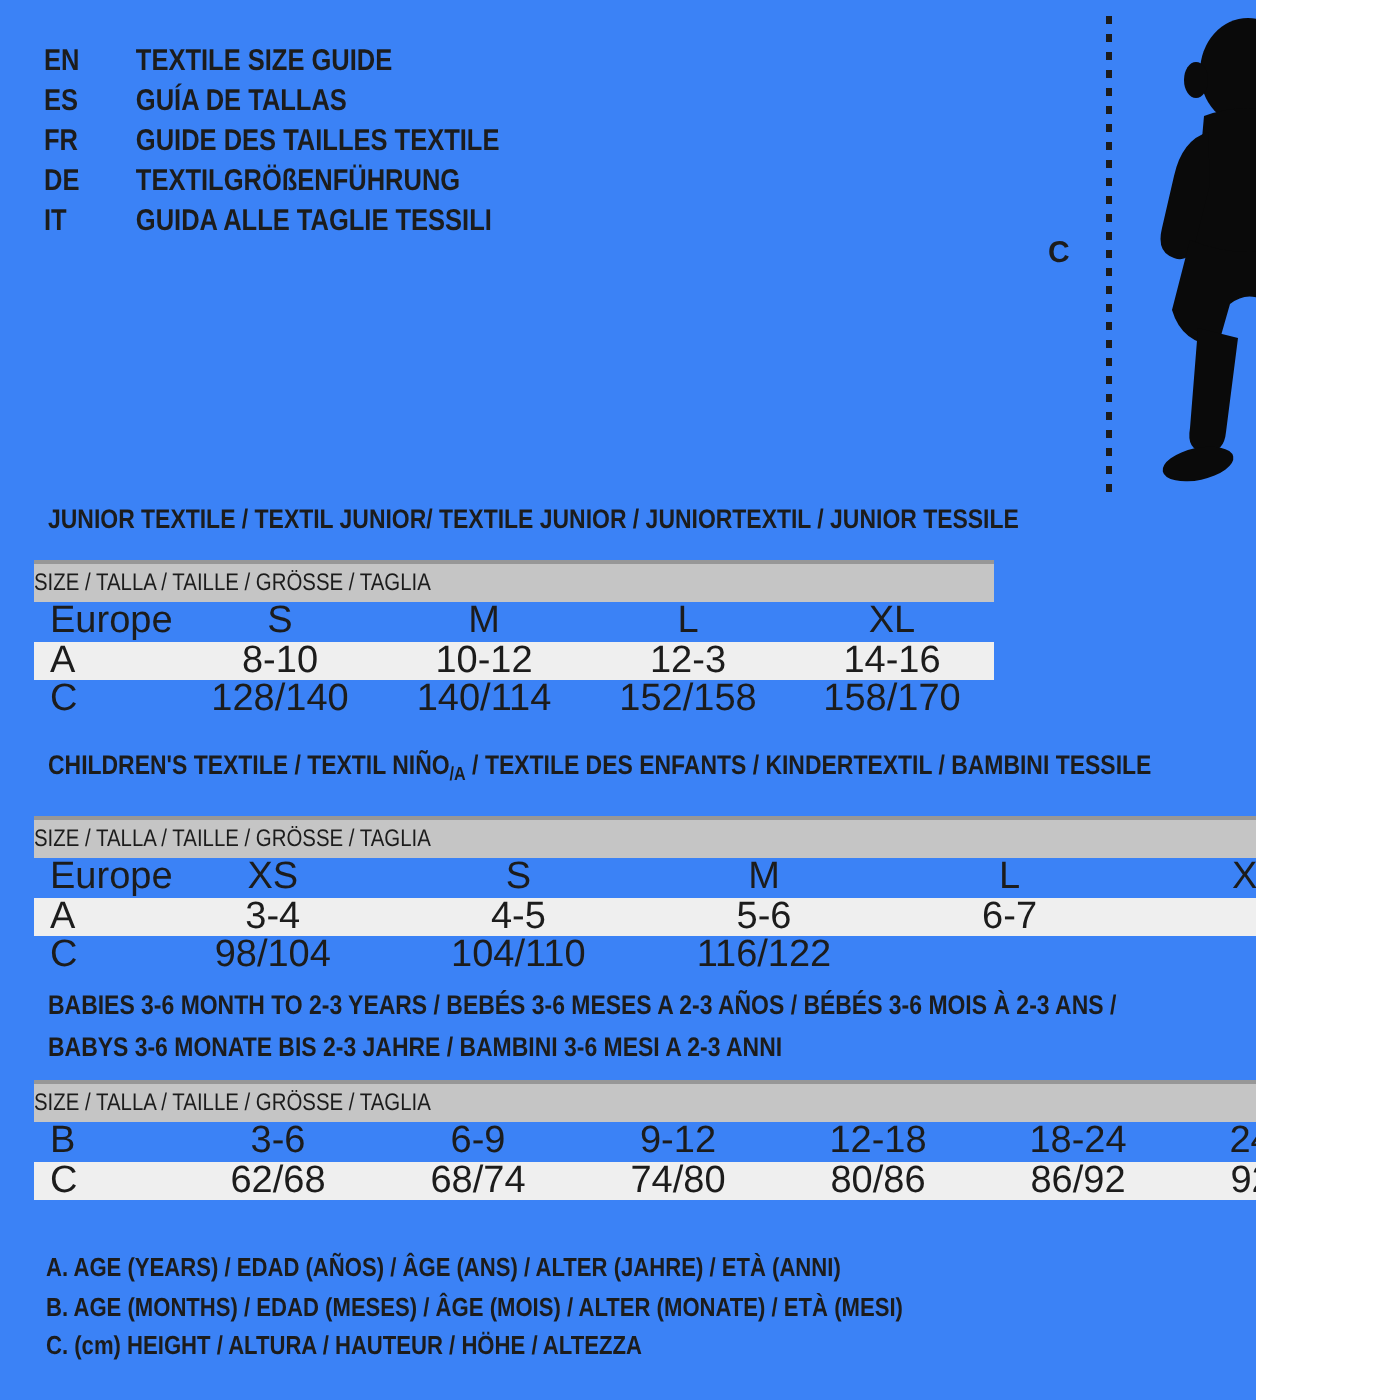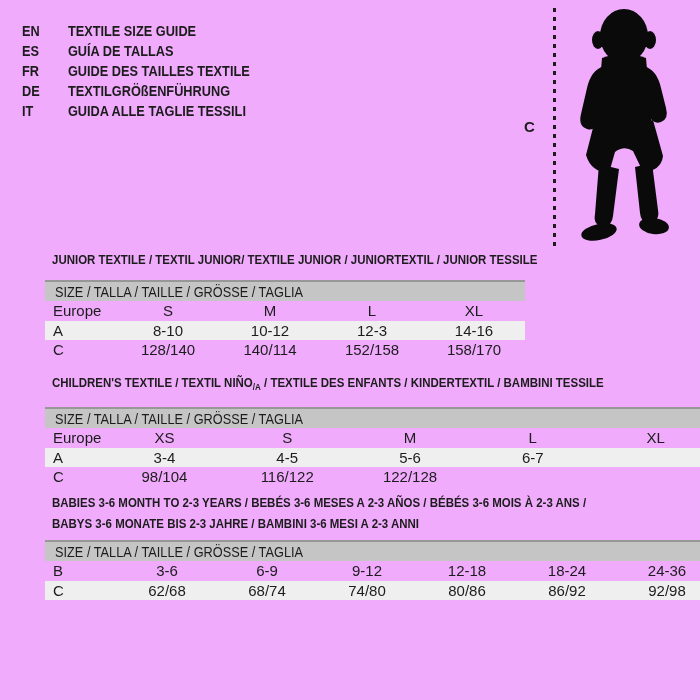--- a/index.html
+++ b/index.html
@@ -1,48 +1,48 @@
 <!DOCTYPE html>
 <html style="--text: #1c1c1c; --band-gray: #c5c5c5; --band-top-border: #979797; --row-shaded: #efefef; --silhouette: #0a0a0a;"><head>
 <meta charset="utf-8">
 <style>
   html, body { margin:0; padding:0; background:#fff; }
   body { font-family:"Liberation Sans", sans-serif; color:var(--text,#1c1c1c); }
-  .canvas { position:relative; width:700px; height:700px; background:#f0abfc; overflow:hidden; }
+  .canvas { position:relative; width:628px; height:700px; background:#3b82f6; overflow:hidden; }
 
   
   .lang-block { position:absolute; left:22px; top:21px; }
   .lang-row { display:grid; grid-template-columns:54px auto; height:20px; line-height:20px;
               font-weight:bold; font-size:15px; white-space:nowrap;
               transform:scaleX(0.85); transform-origin:left center; }
 
   
   .measure-line { position:absolute; left:553px; top:8px; width:3px; height:238px;
                   background:repeating-linear-gradient(to bottom, var(--text,#1a1a1a) 0 4px, transparent 4px 9px); }
   .measure-label { position:absolute; left:524px; top:118px; font-size:15px; font-weight:bold; }
   .silhouette { position:absolute; left:562px; top:6px; width:134px; height:242px; }
 
   
-  .size-table { position:absolute; left:17px;margin-left:28px; }
+  .size-table { position:absolute; left:17px; }
   .t1 { top:252px; width:480px; }
   .t2 { top:375px; width:672px; }
   .t3 { top:495px; width:672px; }
 
   .tbl-title { font-weight:bold; font-size:13.5px; line-height:15px; white-space:nowrap;
                transform:scaleX(0.85); transform-origin:left top; margin-left:7px; }
   .tbl-title .sub { font-size:9.5px; vertical-align:-3px; }
   .t3 .tbl-title + .tbl-title { margin-top:6px; }
 
   .tbl-band { margin-top:13px; height:21px; line-height:19px; box-sizing:border-box;
               background:var(--band-gray,#c5c5c5); border-top:2px solid var(--band-top-border,#979797);
-              padding-left:10px; font-size:15px; white-space:nowrap; }
+              font-size:12px; white-space:nowrap; }
   .t3 .tbl-band { margin-top:9px; }
   .cond { display:inline-block; transform:scaleX(0.85); transform-origin:left center; }
 
-  .trow { display:grid; height:19.5px; line-height:19.5px; font-size:15px; align-items:center; }
+  .trow { display:grid; height:19.5px; line-height:19.5px; font-size:19px; align-items:center; }
   .t1 .trow { grid-template-columns:72px repeat(4, 1fr); }
   .t2 .trow { grid-template-columns:58px repeat(5, 1fr); }
   .t3 .trow { grid-template-columns:72px repeat(6, 1fr); }
   .trow.shaded { background:var(--row-shaded,#efefef); }
   .trow .label { padding-left:8px; text-align:left; }
   .trow .val { text-align:center; }
 
   
   .legend { position:absolute; left:23px; top:624px; }
   .legend-line { font-weight:bold; font-size:13px; line-height:19.5px; white-space:nowrap;
@@ -140,22 +140,22 @@
     <div class="trow shaded">
       <div class="label">A</div>
       <div class="val">3-4</div>
       <div class="val">4-5</div>
       <div class="val">5-6</div>
       <div class="val">6-7</div>
     </div>
     <div class="trow">
       <div class="label">C</div>
       <div class="val">98/104</div>
+      <div class="val">104/110</div>
       <div class="val">116/122</div>
-      <div class="val">122/128</div>
     </div>
   </div>
 
   <div class="size-table t3">
     <div class="tbl-title">BABIES 3-6 MONTH TO 2-3 YEARS / BEBÉS 3-6 MESES A 2-3 AÑOS / BÉBÉS 3-6 MOIS À 2-3 ANS /</div>
     <div class="tbl-title">BABYS 3-6 MONATE BIS 2-3 JAHRE / BAMBINI 3-6 MESI A 2-3 ANNI</div>
     <div class="tbl-band">
       <span class="cond">SIZE / TALLA / TAILLE / GRÖSSE / TAGLIA</span>
     </div>
     <div class="trow">
@@ -171,14 +171,19 @@
       <div class="label">C</div>
       <div class="val">62/68</div>
       <div class="val">68/74</div>
       <div class="val">74/80</div>
       <div class="val">80/86</div>
       <div class="val">86/92</div>
       <div class="val">92/98</div>
     </div>
   </div>
 
+  <div class="legend">
+    <div class="legend-line">A. AGE (YEARS) / EDAD (AÑOS) / ÂGE (ANS) / ALTER (JAHRE) / ETÀ (ANNI)</div>
+    <div class="legend-line">B. AGE (MONTHS) / EDAD (MESES) / ÂGE (MOIS) / ALTER (MONATE) / ETÀ (MESI)</div>
+    <div class="legend-line">C. (cm) HEIGHT / ALTURA / HAUTEUR / HÖHE / ALTEZZA</div>
+  </div>
 
 </div>
 
 </body></html>

